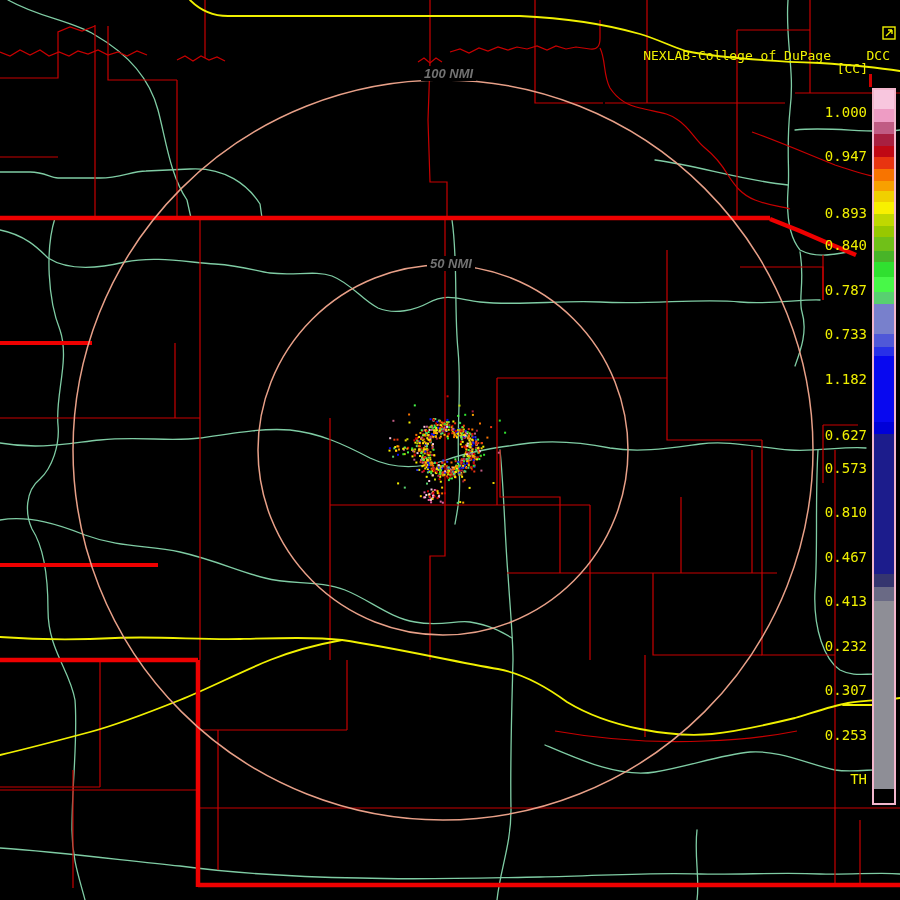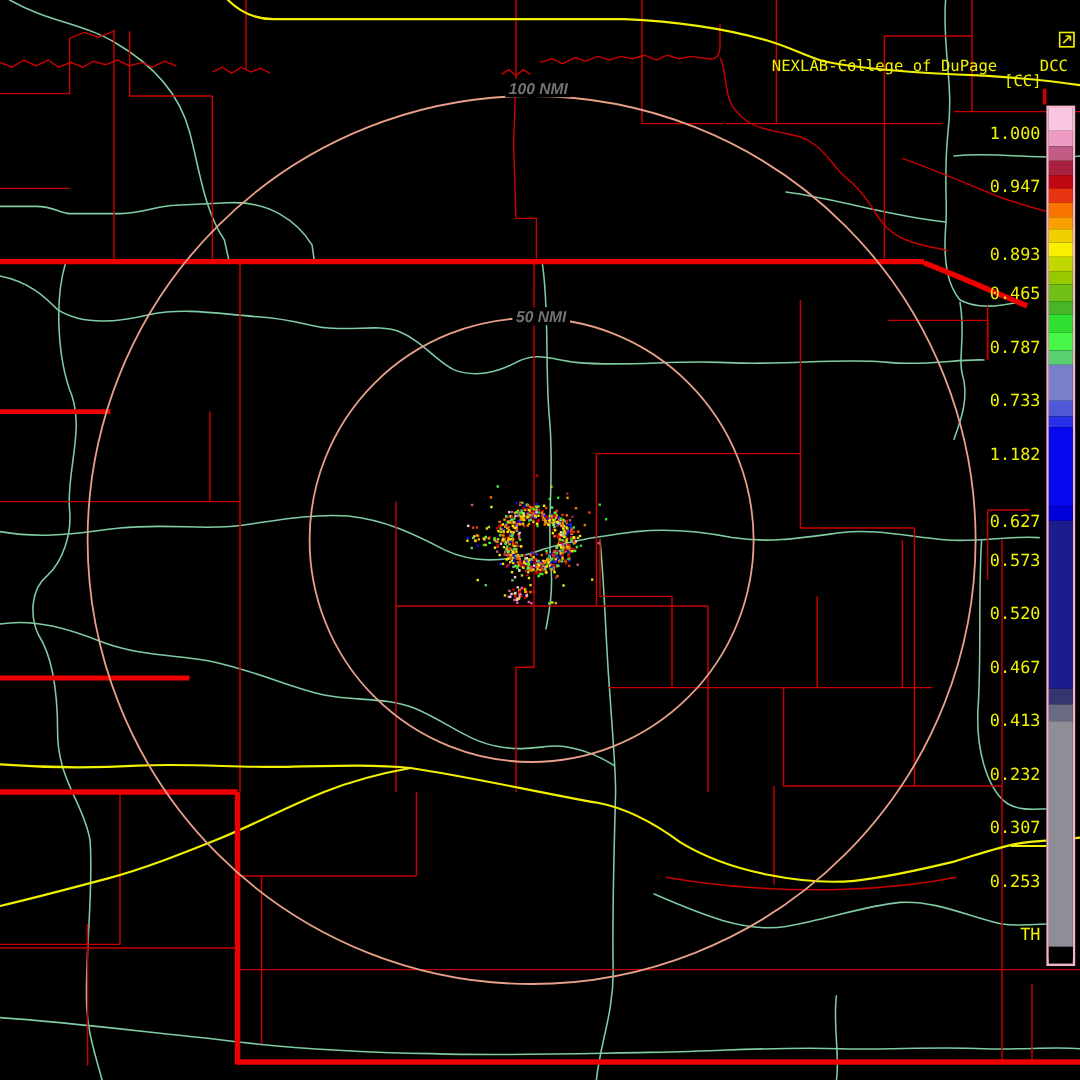--- a/index.html
+++ b/index.html
@@ -944,27 +944,27 @@
       <div class="cb-seg" style="height: 140px; background: rgb(28, 28, 140);"></div>
       <div class="cb-seg" style="height: 13px; background: rgb(53, 53, 111);"></div>
       <div class="cb-seg" style="height: 14px; background: rgb(106, 106, 133);"></div>
       <div class="cb-seg" style="height: 188px; background: rgb(142, 142, 150);"></div>
       <div class="cb-seg" style="height: 10px; background: rgb(0, 0, 0);"></div>
     </div>
   <div id="cb-tick-layer">
       <div class="cb-tick" style="top: 105px;">1.000</div>
       <div class="cb-tick" style="top: 149.47px;">0.947</div>
       <div class="cb-tick" style="top: 193.94px; margin-top: 12px;">0.893</div>
-      <div class="cb-tick" style="top: 238.41px;">0.465</div>
+      <div class="cb-tick" style="top: 238.41px;">0.840</div>
       <div class="cb-tick" style="top: 282.88px;">0.787</div>
       <div class="cb-tick" style="top: 327.35px;">0.733</div>
       <div class="cb-tick" style="top: 371.82px;">1.182</div>
       <div class="cb-tick" style="top: 416.29px; margin-top: 12px;">0.627</div>
       <div class="cb-tick" style="top: 460.76px;">0.573</div>
-      <div class="cb-tick" style="top: 505.23px;">0.520</div>
+      <div class="cb-tick" style="top: 505.23px;">0.810</div>
       <div class="cb-tick" style="top: 549.7px;">0.467</div>
       <div class="cb-tick" style="top: 594.17px;">0.413</div>
       <div class="cb-tick" style="top: 638.64px;">0.232</div>
       <div class="cb-tick" style="top: 683.11px;">0.307</div>
       <div class="cb-tick" style="top: 727.58px;">0.253</div>
       <div class="cb-tick" style="top: 772.05px;">TH</div>
     </div>
 
   <div id="ring100" class="ringlabel">100 NMI</div>
   <div id="ring50" class="ringlabel">50 NMI</div>

